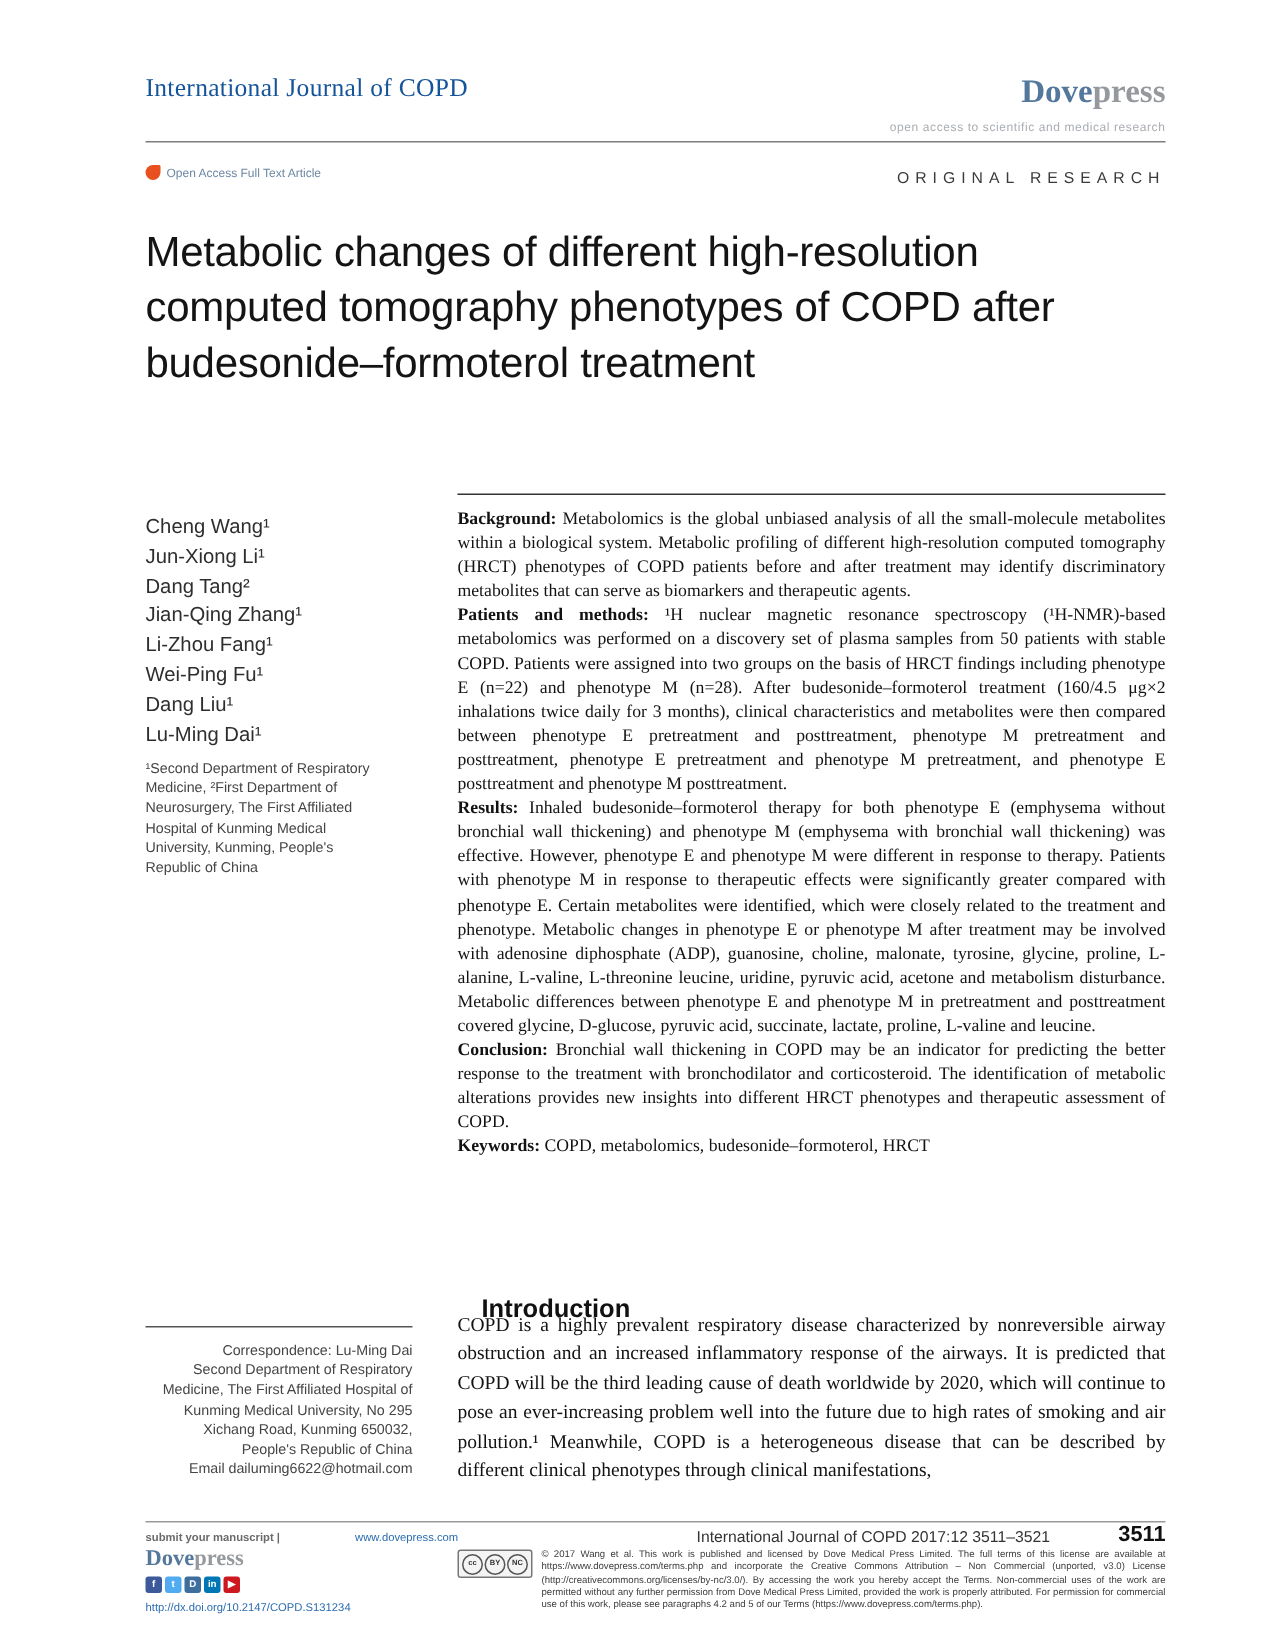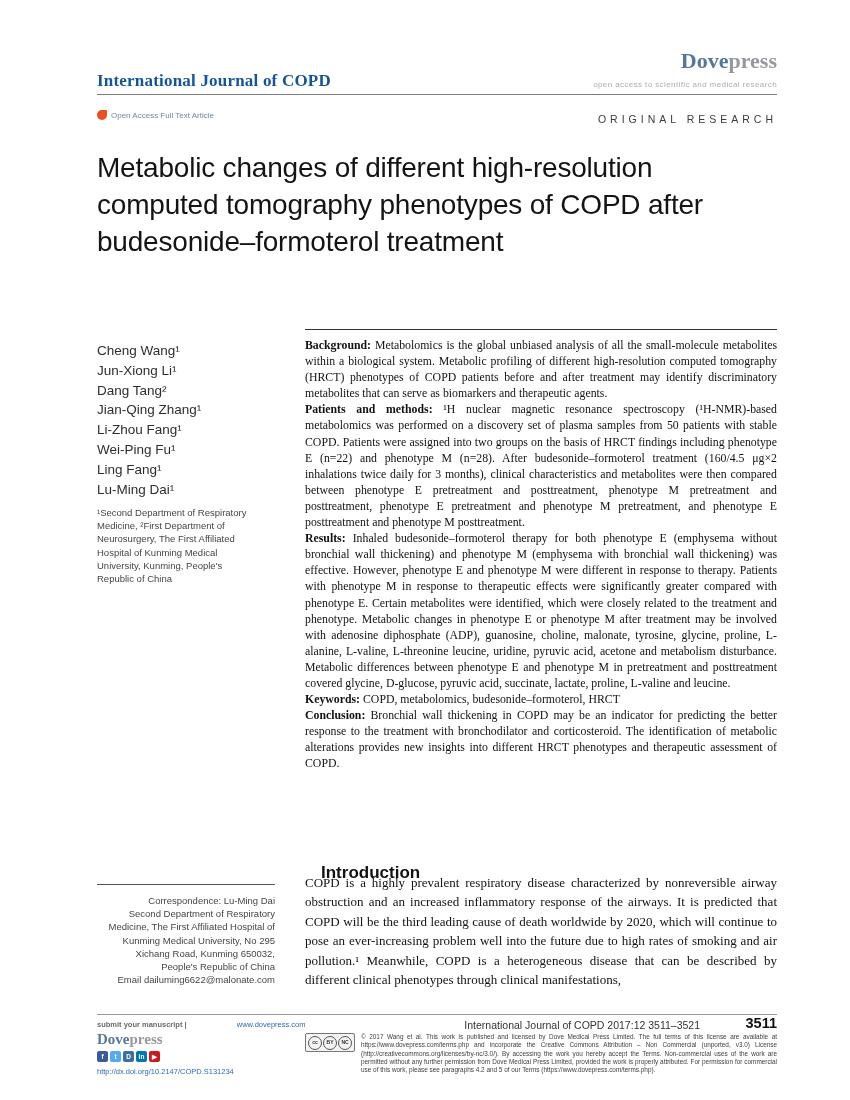--- a/index.html
+++ b/index.html
@@ -1,21 +1,21 @@
 <!DOCTYPE html>
 <html style="--journal-blue: #15549A; --dove-blue: #54779C; --press-gray: #95999D; --link-blue: #2B6CB0; --accent-orange: #E8501F;"><head>
 <meta charset="utf-8">
 <style>
   html,body{margin:0;padding:0;background:#ffffff;}
   .page{position:relative;width:850px;height:1100px;background:#fff;overflow:hidden;
         font-family:"Liberation Sans",sans-serif;color:#1c1c1c;}
 
   
-  .journal-name{position:absolute;left:97px;top:71px;font-family:"Liberation Serif",serif;
-        font-weight:bold;font-size:17px;color:var(--journal-blue);letter-spacing:.2px;}
+  .journal-name{position:absolute;left:97px;top:49px;font-family:"Liberation Serif",serif;
+        font-weight:normal;font-size:17px;color:var(--journal-blue);letter-spacing:.2px;}
   .brand-header{position:absolute;right:73px;top:48px;font-family:"Liberation Serif",serif;
         font-size:22px;font-weight:bold;text-align:right;}
   .dove{color:var(--dove-blue);} .press{color:var(--press-gray);}
   .tagline{position:absolute;right:73px;top:80px;font-size:8px;color:#a9adb2;letter-spacing:.4px;}
   .header-divider{position:absolute;left:97px;right:73px;top:94px;border-top:1px solid #7d7d7d;}
   .open-access{position:absolute;left:97px;top:110px;display:flex;align-items:center;gap:4px;
         font-size:8px;color:#6c87a3;}
   .oa-icon{display:inline-block;width:10px;height:10px;background:var(--accent-orange);
         border-radius:50% 10% 50% 50%;}
   .article-type{position:absolute;right:73px;top:113px;font-size:10.5px;letter-spacing:4px;color:#3a3a3a;}
@@ -80,38 +80,38 @@
 
   <h1 class="article-title">Metabolic changes of different high-resolution computed tomography phenotypes of COPD after budesonide–formoterol treatment</h1>
 
   <div class="authors">
     <div>Cheng Wang¹</div>
     <div>Jun-Xiong Li¹</div>
     <div>Dang Tang²</div>
     <div>Jian-Qing Zhang¹</div>
     <div>Li-Zhou Fang¹</div>
     <div>Wei-Ping Fu¹</div>
-    <div>Ling Fang¹</div>
+    <div>Dang Liu¹</div>
     <div>Lu-Ming Dai¹</div>
   </div>
   <div class="affiliation">¹Second Department of Respiratory Medicine, ²First Department of Neurosurgery, The First Affiliated Hospital of Kunming Medical University, Kunming, People's Republic of China</div>
 
   <div class="correspondence">
     <div>Correspondence: Lu-Ming Dai</div>
     <div>Second Department of Respiratory Medicine, The First Affiliated Hospital of Kunming Medical University, No 295 Xichang Road, Kunming 650032, People's Republic of China</div>
-    <div>Email dailuming6622@malonate.com</div>
+    <div>Email dailuming6622@hotmail.com</div>
   </div>
 
   <div class="abstract-divider"></div>
   <div class="abstract">
     <p><b>Background:</b> <span>Metabolomics is the global unbiased analysis of all the small-molecule metabolites within a biological system. Metabolic profiling of different high-resolution computed tomography (HRCT) phenotypes of COPD patients before and after treatment may identify discriminatory metabolites that can serve as biomarkers and therapeutic agents.</span></p>
     <p><b>Patients and methods:</b> <span>¹H nuclear magnetic resonance spectroscopy (¹H-NMR)-based metabolomics was performed on a discovery set of plasma samples from 50 patients with stable COPD. Patients were assigned into two groups on the basis of HRCT findings including phenotype E (n=22) and phenotype M (n=28). After budesonide–formoterol treatment (160/4.5 μg×2 inhalations twice daily for 3 months), clinical characteristics and metabolites were then compared between phenotype E pretreatment and posttreatment, phenotype M pretreatment and posttreatment, phenotype E pretreatment and phenotype M pretreatment, and phenotype E posttreatment and phenotype M posttreatment.</span></p>
     <p><b>Results:</b> <span>Inhaled budesonide–formoterol therapy for both phenotype E (emphysema without bronchial wall thickening) and phenotype M (emphysema with bronchial wall thickening) was effective. However, phenotype E and phenotype M were different in response to therapy. Patients with phenotype M in response to therapeutic effects were significantly greater compared with phenotype E. Certain metabolites were identified, which were closely related to the treatment and phenotype. Metabolic changes in phenotype E or phenotype M after treatment may be involved with adenosine diphosphate (ADP), guanosine, choline, malonate, tyrosine, glycine, proline, L-alanine, L-valine, L-threonine leucine, uridine, pyruvic acid, acetone and metabolism disturbance. Metabolic differences between phenotype E and phenotype M in pretreatment and posttreatment covered glycine, D-glucose, pyruvic acid, succinate, lactate, proline, L-valine and leucine.</span></p>
+    <p><b>Conclusion:</b> <span>Bronchial wall thickening in COPD may be an indicator for predicting the better response to the treatment with bronchodilator and corticosteroid. The identification of metabolic alterations provides new insights into different HRCT phenotypes and therapeutic assessment of COPD.</span></p>
     <p><b>Keywords:</b> <span>COPD, metabolomics, budesonide–formoterol, HRCT</span></p>
-    <p><b>Conclusion:</b> <span>Bronchial wall thickening in COPD may be an indicator for predicting the better response to the treatment with bronchodilator and corticosteroid. The identification of metabolic alterations provides new insights into different HRCT phenotypes and therapeutic assessment of COPD.</span></p>
   </div>
 
   <h2 class="intro-heading" style="margin:16px;">Introduction</h2>
   <div class="intro-paragraph">COPD is a highly prevalent respiratory disease characterized by nonreversible airway obstruction and an increased inflammatory response of the airways. It is predicted that COPD will be the third leading cause of death worldwide by 2020, which will continue to pose an ever-increasing problem well into the future due to high rates of smoking and air pollution.¹ Meanwhile, COPD is a heterogeneous disease that can be described by different clinical phenotypes through clinical manifestations,</div>
 
   <div class="footer-divider"></div>
 
   <div class="submit-note">
     <span>submit your manuscript</span><span> | </span><a href="#">www.dovepress.com</a>
   </div>

